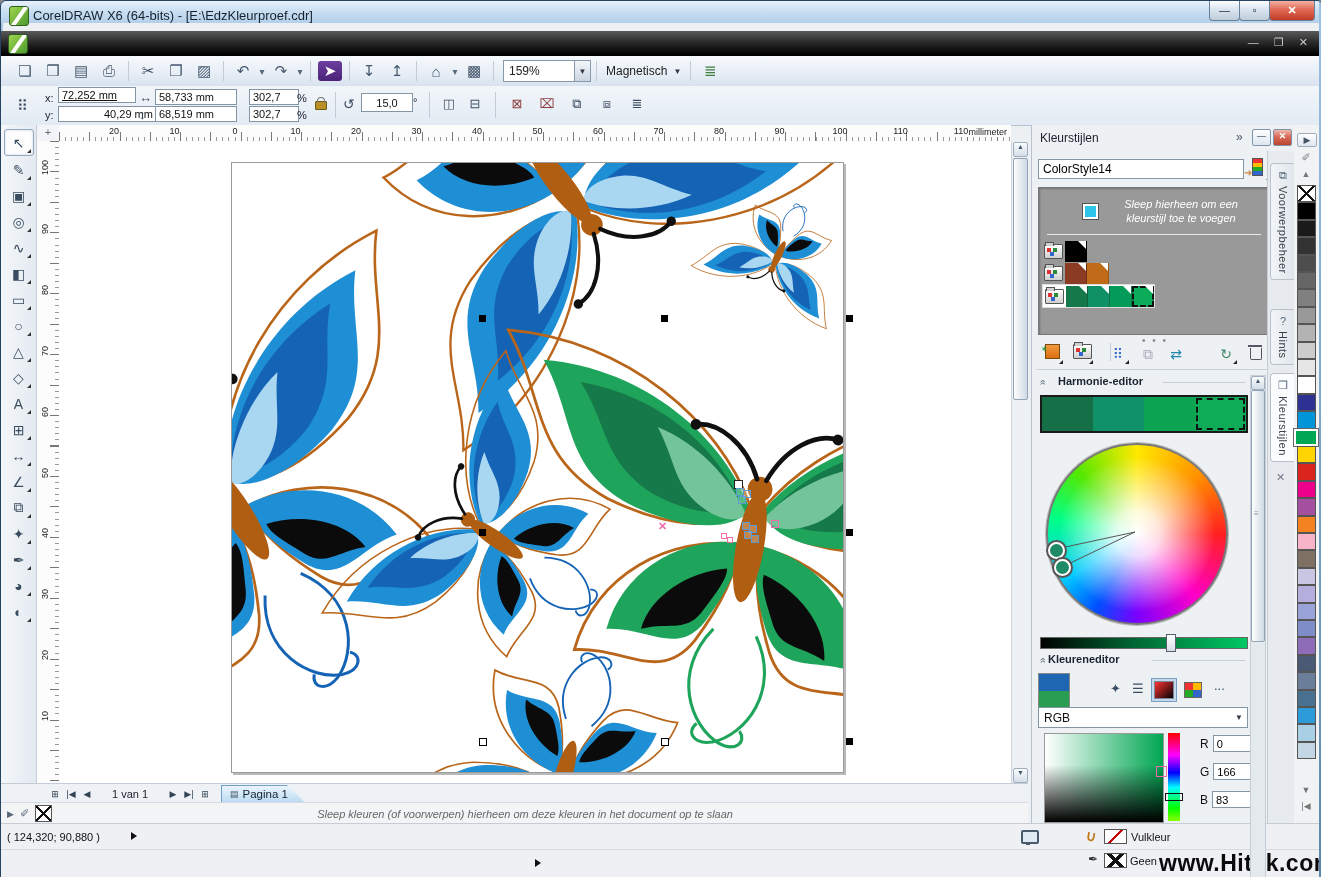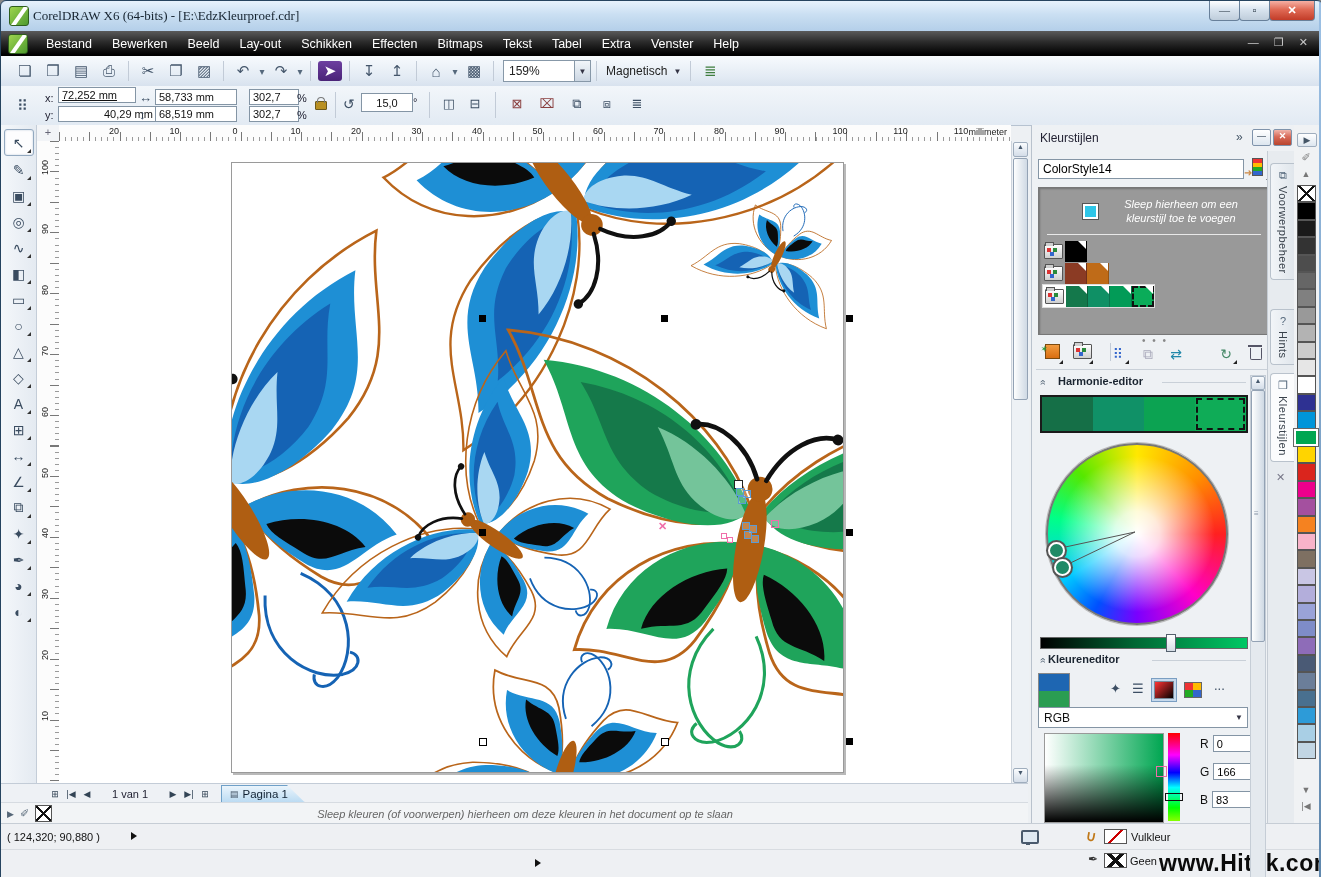--- a/index.html
+++ b/index.html
@@ -3,22 +3,22 @@
 <meta charset="utf-8">
 <style>
   html,body{margin:0;padding:0;background:#888;}
   #app{position:relative;width:1321px;height:877px;font-family:"Liberation Sans",sans-serif;
        background:#EDF0F3;border:1px solid #26445f;border-radius:6px 6px 0 0;overflow:hidden;
        box-shadow:inset 0 0 0 2px #a8c6e6;}
   .r{position:absolute;}
   .nosel{user-select:none;}
 
   
-  #titlebar{left:0;top:0;width:1321px;height:30px;
-    background:linear-gradient(#e7f2fc,#cadff2 45%,#b4cfe9);border-radius:6px 6px 0 0;font-family:Liberation Serif, serif;}
+  #titlebar{left:0;top:0;width:1321px;height:22px;
+    background:linear-gradient(#e7f2fc,#cadff2 45%,#b4cfe9);border-radius:6px 6px 0 0;}
   .corel-logo{width:18px;height:18px;background:linear-gradient(135deg,#9ed54f,#4e9a2e);
     border:1px solid #2e5f1d;border-radius:3px;position:relative;overflow:hidden;}
   .corel-logo::after{content:"";position:absolute;left:7px;top:-3px;width:4px;height:26px;
     background:#fff;transform:rotate(35deg);}
   #title-text{left:32px;top:7px;font-size:13px;color:#15222e;} 
   .wb{position:absolute;top:0;height:19px;border:1px solid #68809a;border-top:none;
       border-radius:0 0 4px 4px;background:linear-gradient(#fdfeff,#d9e4ef 45%,#bfcddb);
       color:#24313f;font-size:11px;text-align:center;line-height:18px;}
   #btn-close{background:linear-gradient(#f5b0a4,#e06a55 45%,#c23c28);color:#fff;font-weight:bold;}
 
@@ -220,34 +220,20 @@
   <div id="titlebar" class="r">
     <div class="corel-logo r" style="left:8px;top:5px;"></div>
     <div id="title-text" class="r">CorelDRAW X6 (64-bits) - [E:\EdzKleurproef.cdr]</div>
     <div class="wb" style="left:1208px;width:29px;">—</div>
     <div class="wb" style="left:1238px;width:29px;">▫</div>
     <div class="wb" id="btn-close" style="left:1268px;width:44px;">✕</div>
   </div>
 
   <div id="menubar" class="r">
     <div class="corel-logo"></div>
-    <div id="menu-items" style="display:flex;">
-        <span class="menu-item">Bestand</span>
-        <span class="menu-item">Bewerken</span>
-        <span class="menu-item">Beeld</span>
-        <span class="menu-item">Lay-out</span>
-        <span class="menu-item">Schikken</span>
-        <span class="menu-item">Effecten</span>
-        <span class="menu-item">Bitmaps</span>
-        <span class="menu-item">Tekst</span>
-        <span class="menu-item">Tabel</span>
-        <span class="menu-item">Extra</span>
-        <span class="menu-item">Venster</span>
-        <span class="menu-item">Help</span>
-      </div>
   </div>
   <div id="menu-wincontrols" class="r">—  ❐  ✕</div>
 
   <div id="toolbar" class="r">
     <div style="width:10px;"></div>
     <div id="toolbar-icons" style="display:flex;align-items:center;">
         <span class="ticon">❏</span>
         <span class="ticon">❒</span>
         <span class="ticon">▤</span>
         <span class="ticon">⎙</span>

